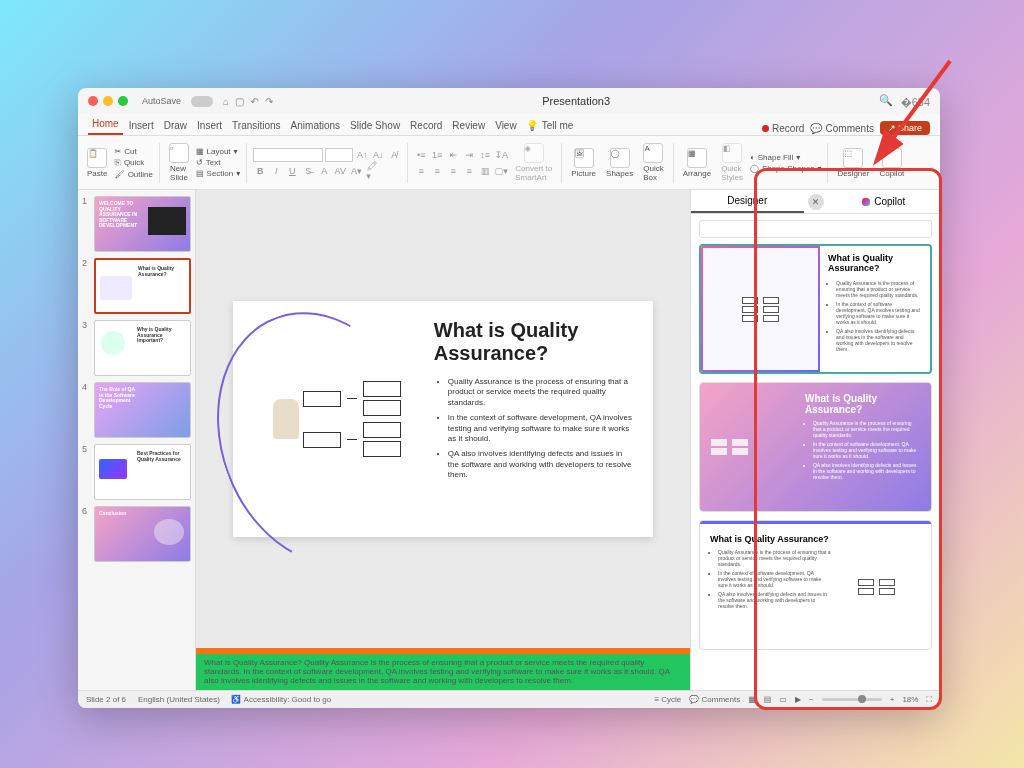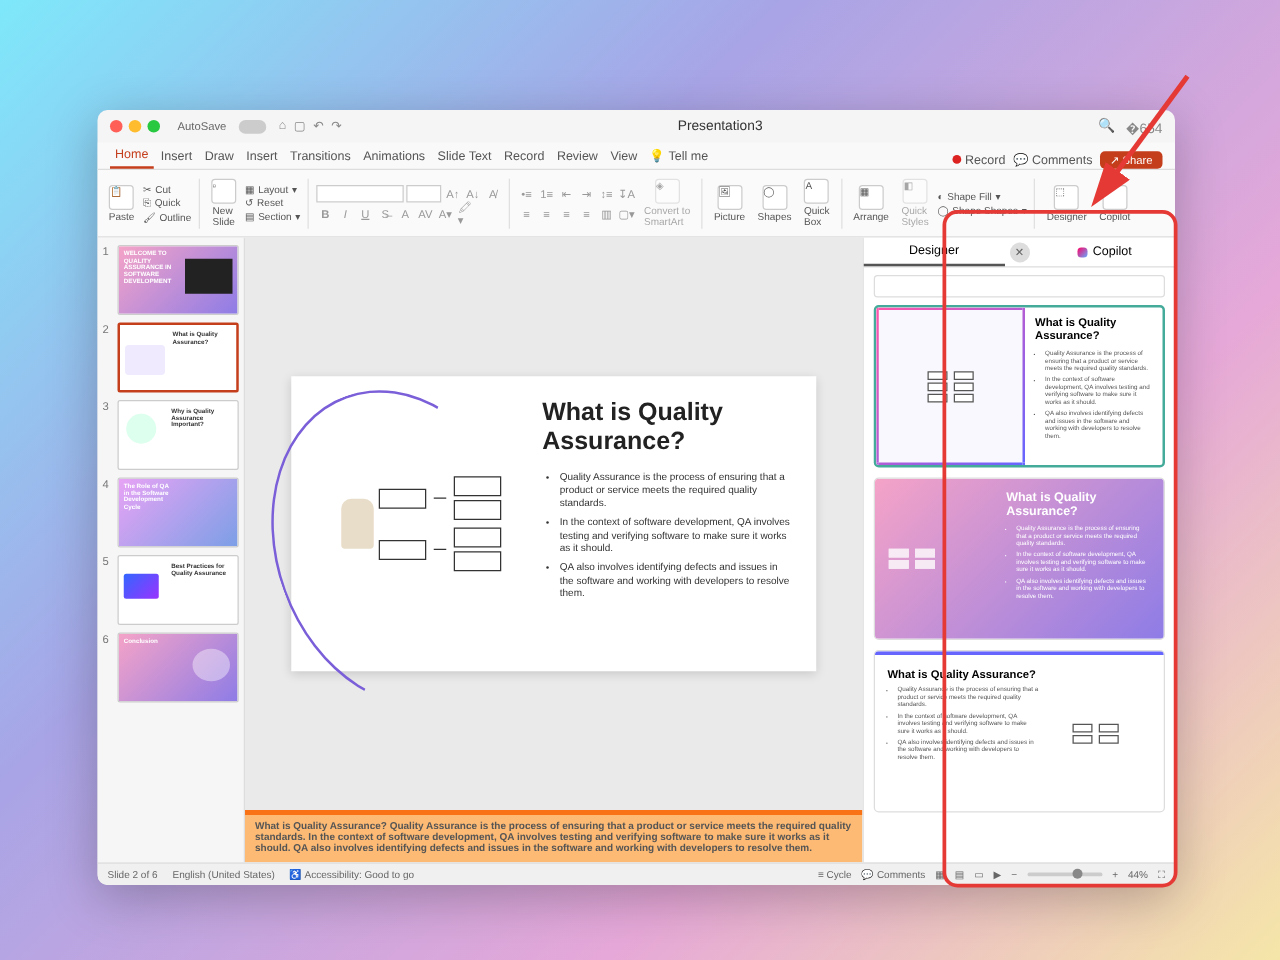--- a/index.html
+++ b/index.html
@@ -42,21 +42,21 @@
 .slide-left { width: 45%; display:flex; align-items:center; justify-content:center; position:relative; }
 .purple-arc { position:absolute; left:-30px; top:-10px; width:200px; height:260px; border:2px solid #7a5fd9; border-radius:50%; border-right-color:transparent; border-bottom-color:transparent; transform:rotate(-20deg); }
 .flowchart { position:relative; z-index:1; }
 .fc-box { width:38px; height:16px; border:1.5px solid #333; background:#fff; margin:3px 0; }
 .fc-row { display:flex; gap:6px; align-items:center; }
 .fc-line { width:10px; height:1.5px; background:#333; }
 .slide-right { width: 55%; padding-left: 10px; }
 .slide-title { font-size: 20px; font-weight: 600; color: #222; line-height: 1.15; }
 .slide-bullets { margin-top: 12px; font-size: 8px; color: #333; list-style: disc; padding-left: 14px; }
 .slide-bullets li { margin-bottom: 5px; line-height: 1.3; }
-.notes { height: 42px; background: #fdba74; border-top: 4px solid #f97316; padding: 4px 8px; font-size: 8px; color: #555; overflow: hidden; font-weight: bold; }
+.notes { height: 42px; background: #22c55e; border-top: 6px solid #f97316; padding: 4px 8px; font-size: 8px; color: #555; overflow: hidden; }
 .designer-panel { width: 250px; background: #fff; border-left: 1px solid #ddd; display: flex; flex-direction: column; }
 .dp-tabs { height: 24px; display: flex; border-bottom: 1px solid #ddd; font-size: 10px; }
 .dp-tab { flex:1; display:flex; align-items:center; justify-content:center; gap:4px; cursor:pointer; }
 .dp-tab.active { border-bottom: 2px solid #555; font-weight:500; }
 .dp-close { width:16px; height:16px; border-radius:50%; background:#ddd; color:#666; font-size:9px; display:flex; align-items:center; justify-content:center; margin:4px; }
 .dp-search { margin:6px 8px; height:18px; border:1px solid #ddd; border-radius:3px; }
 .dp-body { flex:1; overflow-y:auto; padding: 0 8px 8px; }
 .design-card { width:100%; height:130px; border:1px solid #ddd; border-radius:4px; margin-bottom:8px; background:#fff; overflow:hidden; position:relative; font-size:6px; }
 .design-card.sel { border:2px solid #4a9; }
 .statusbar { height: 18px; background: #f0f0f0; border-top: 1px solid #ddd; display: flex; align-items: center; padding: 0 8px; font-size: 8px; color: #666; gap: 12px; }
@@ -123,21 +123,21 @@
     </div>
   </div>
 
   <div class="tabs">
     <div class="tab active">Home</div>
     <div class="tab">Insert</div>
     <div class="tab">Draw</div>
     <div class="tab">Insert</div>
     <div class="tab">Transitions</div>
     <div class="tab">Animations</div>
-    <div class="tab">Slide Text</div>
+    <div class="tab">Slide Show</div>
     <div class="tab">Record</div>
     <div class="tab">Review</div>
     <div class="tab">View</div>
     <div class="tab">💡 <span>Tell me</span></div>
     <div class="tabs-right">
       <span><span class="record-dot"></span> <span>Record</span></span>
       <span>💬 <span>Comments</span></span>
       <span class="share-btn">↗ <span>Share</span></span>
     </div>
   </div>
@@ -153,21 +153,21 @@
       <div>🖌 <span>Outline</span></div>
     </div>
     <div class="ribbon-sep"></div>
     <div class="rgroup">
         <div class="ricon">▫</div>
         <span style="white-space:pre">New
 Slide</span>
       </div>
     <div class="ribbon-mini">
       <div>▦ <span>Layout</span> ▾</div>
-      <div>↺ <span>Reset</span></div>
+      <div>↺ <span>Text</span></div>
       <div>▤ <span>Section</span> ▾</div>
     </div>
     <div class="ribbon-sep"></div>
     <div class="fontbox">
       <div class="fontrow">
         <div class="fontselect"></div>
         <div class="fontselect" style="width:28px"></div>
         <span class="fmtbtn">A↑</span>
         <span class="fmtbtn">A↓</span>
         <span class="fmtbtn">A̸</span>
@@ -442,21 +442,21 @@
       <span>💬 <span>Comments</span></span>
       <span>▦</span>
       <span>▤</span>
       <span>▭</span>
       <span>▶</span>
       <span>−</span>
       <div class="zoom-slider">
           <div class="zoom-thumb"></div>
         </div>
       <span>+</span>
-      <span>44%</span>
+      <span>18%</span>
       <span>⛶</span>
     </div>
   </div>
 
 </div>
 
 <div class="highlight-box" style="left:754px; top:168px; width:188px; height:542px;"></div>
 <svg class="arrow-svg" style="left:850px; top:56px; width:110px; height:120px;">
   <defs>
       <marker id="ah" markerWidth="10" markerHeight="10" refX="6" refY="3" orient="auto">

